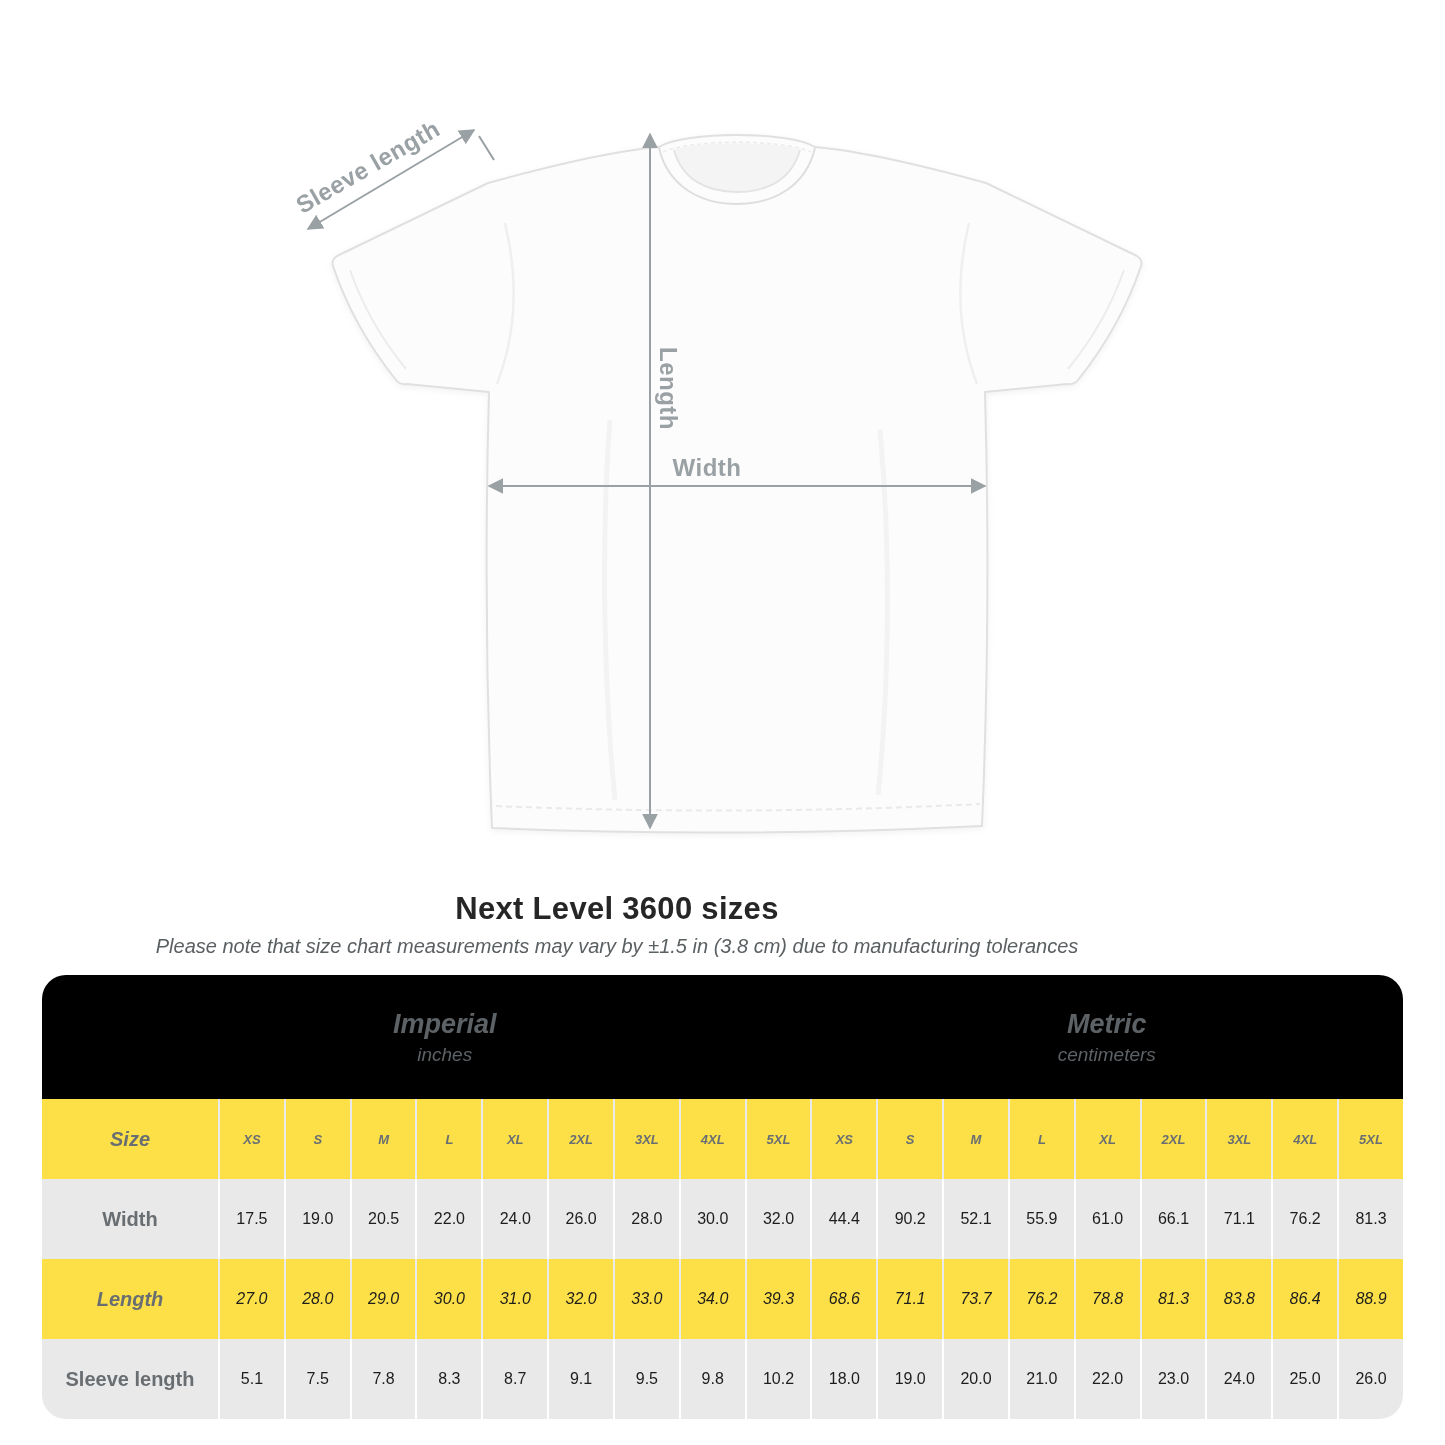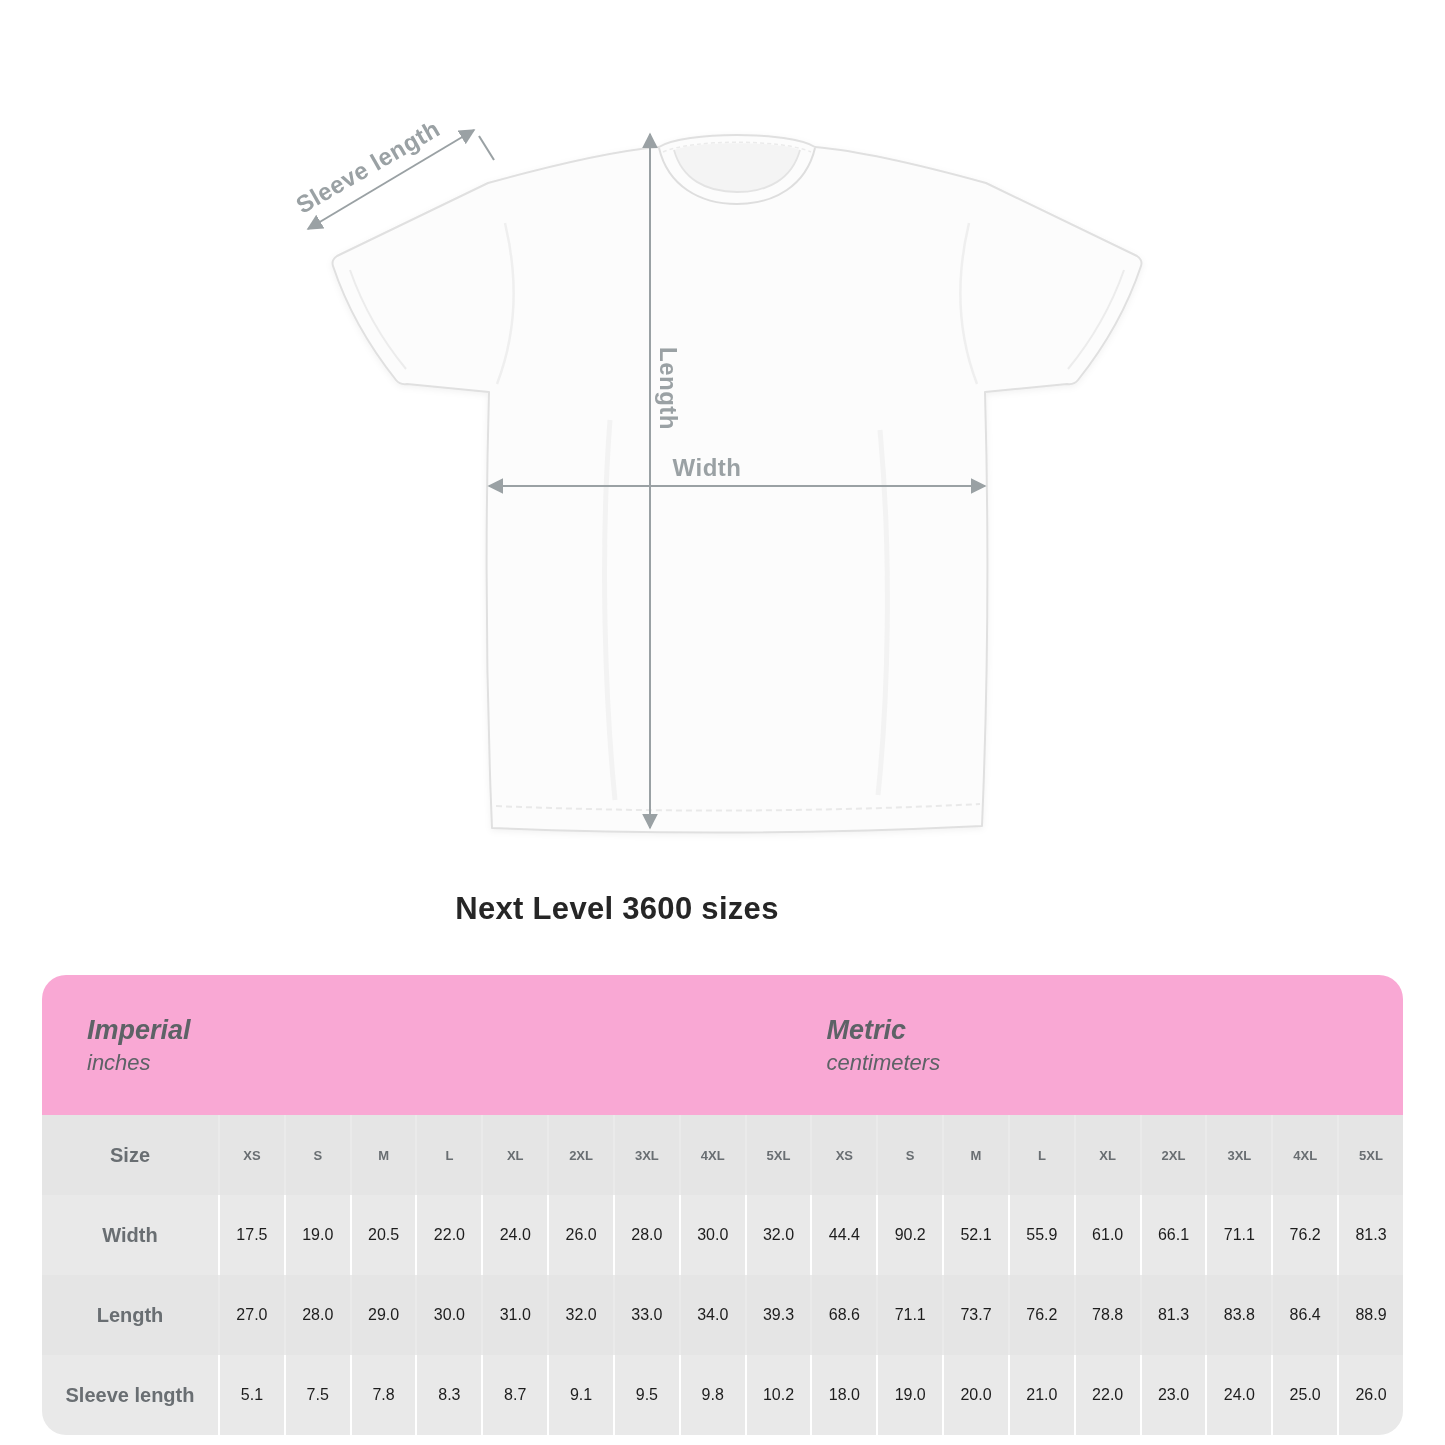--- a/index.html
+++ b/index.html
@@ -13,27 +13,27 @@
   .shirt { filter: drop-shadow(0 2px 3px rgba(0,0,0,0.05)); }
   .dim-label { font-family:"Liberation Sans", sans-serif; font-weight:bold; font-size:24px; fill:#9aa1a4; letter-spacing:.5px; }
   
   .title-block { position:absolute; top:892px; left:0; width:1234px; text-align:center; }
   .main-title { margin:0; font-size:31px; line-height:34px; font-weight:bold; color:#262626; letter-spacing:.3px; }
   .note { margin:9px 0 0 0; font-size:20px; font-style:italic; color:#5a5f62; }
   
   .table-wrap { position:absolute; top:975px; left:42px; width:1361px; border-radius:24px; overflow:hidden; }
   table.size-table { width:100%; border-collapse:separate; border-spacing:0; table-layout:fixed; }
   .size-table col.lab-col { width:176px; }
-  .units-row th { background:#f9a8d4; height:108px; vertical-align:middle; text-align:left; padding:16px; }
+  .units-row th { background:#000000; height:108px; vertical-align:middle; text-align:center; padding:8px; }
   .unit-name { font-size:27px; font-weight:bold; font-style:italic; color:#5d6266; line-height:30px; }
-  .unit-sub { font-size:22px; font-style:italic; color:#5d6266; font-weight:normal; margin-top:5px; }
+  .unit-sub { font-size:19px; font-style:italic; color:#5d6266; font-weight:normal; margin-top:5px; }
   .units-row th.imperial-head { padding-left:45px; }
   tr.r { height:80px; }
   tr.r > th, tr.r > td { text-align:center; vertical-align:middle; padding:0; }
-  tr.white { background:#e5e5e5; }
+  tr.white { background:#fde047;font-style:italic; }
   tr.gray  { background:#e9e9e9; }
   tr.r > * + * { border-left:2px solid; }
   tr.white > * + * { border-left-color:#eaeaea; }
   tr.gray  > * + * { border-left-color:#ffffff; }
   th.lab { font-size:20px; font-weight:bold; color:#696e72; }
   tr.sizes td { font-size:13px; font-weight:bold; color:#696e72; }
   tr.vals td { font-size:16px; font-weight:normal; color:#1d1d1d; }
 </style>
 </head>
 <body>
@@ -93,20 +93,21 @@
       </g>
 
       <text class="dim-label" transform="translate(372,174) rotate(-30)" text-anchor="middle">Sleeve length</text>
       <text class="dim-label" transform="translate(660,347) rotate(90)" text-anchor="start">Length</text>
       <text class="dim-label" x="707" y="476" text-anchor="middle">Width</text>
     </svg>
   </div>
 
   <div class="title-block">
     <h1 class="main-title">Next Level 3600 sizes</h1>
+    <p class="note">Please note that size chart measurements may vary by ±1.5 in (3.8 cm) due to manufacturing tolerances</p>
   </div>
 
   <div class="table-wrap">
     <table class="size-table">
       <colgroup>
         <col class="lab-col">
         <col>
           <col>
           <col>
           <col>

